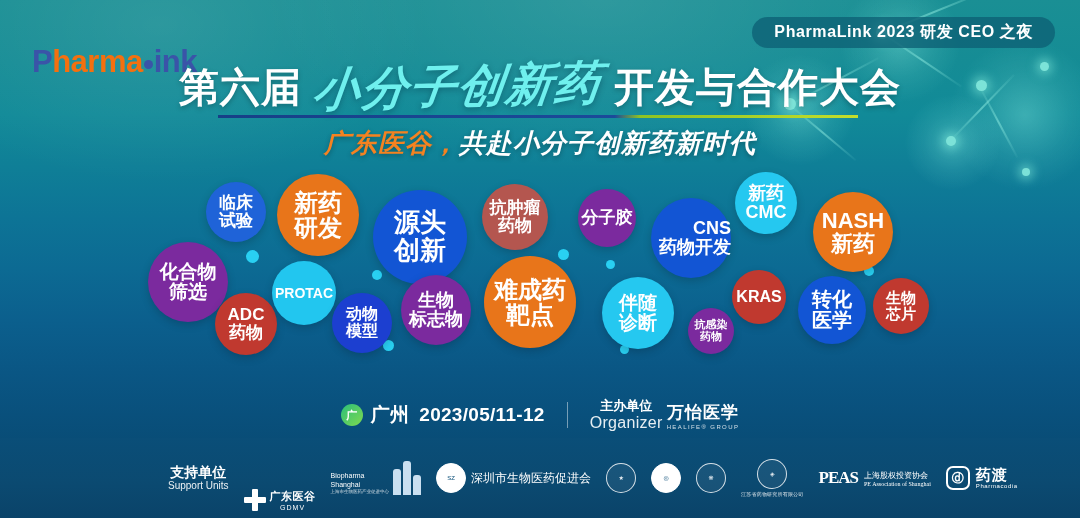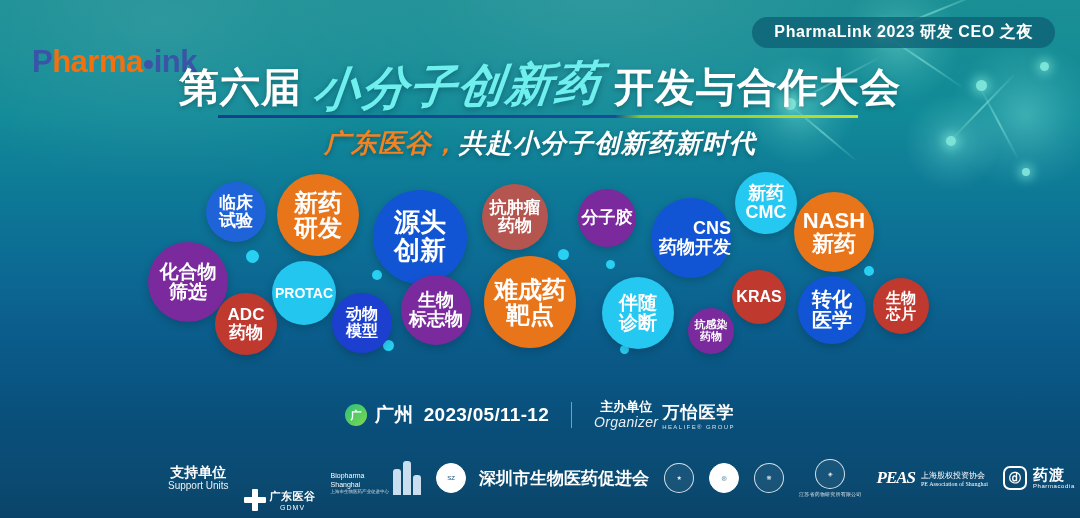--- a/index.html
+++ b/index.html
@@ -93,21 +93,21 @@
   
   .infobar { position:absolute; left:0; right:0; top:392px; height:46px;
              display:flex; align-items:center; justify-content:center; gap:0; }
   .city-badge { width:22px; height:22px; border-radius:50%;
                 background:linear-gradient(135deg,#2bbf7a,#7fd94f); display:flex;
                 align-items:center; justify-content:center; color:#fff;
                 font-size:11px; font-weight:bold; margin-right:8px; }
   .date-txt { color:#fff; font-size:19px; font-weight:bold; letter-spacing:.3px; }
   .vbar { width:1px; height:26px; background:rgba(255,255,255,.45); margin:0 22px; }
   .org-label { color:#fff; font-size:13px; font-weight:bold; line-height:1.2; text-align:center; }
-  .org-label .en { font-size:14px; font-weight:normal; opacity:.9; display:block; letter-spacing:.3px;font-style:italic; }
+  .org-label .en { font-size:16px; font-weight:normal; opacity:.9; display:block; letter-spacing:.3px; }
   .org-logo { margin-left:4px; text-align:center; color:#fff; }
   .org-logo .cn { font-size:17px; font-weight:bold; letter-spacing:1px; }
   .org-logo .en { font-size:6px; letter-spacing:1.4px; opacity:.82; }
 
   
   .support-strip {
     position:absolute; left:0; right:0; bottom:0; height:80px;
     background:linear-gradient(180deg,#0a4e78 0%,#0b4a71 55%,#0a4369 100%);
     display:flex; align-items:center; padding-left:168px; gap:15px;
   }
@@ -126,23 +126,23 @@
   .cross:before,.cross:after { content:""; position:absolute; background:#fff; border-radius:1px; }
   .cross:before { left:0; top:8px; width:22px; height:6px; }
   .cross:after { left:8px; top:0; width:6px; height:22px; }
   .gdmv-txt .cn { font-size:11px; font-weight:bold; color:#fff; letter-spacing:.5px; }
   .gdmv-txt .en { font-size:7px; color:#fff; letter-spacing:1px; text-align:center; }
   .bps { display:flex; align-items:flex-end; gap:4px; }
   .bps-bars { display:flex; align-items:flex-end; gap:2px; }
   .bps-bars i { display:block; width:8px; background:#c9dff0; border-radius:3px 3px 0 0; }
   .bps-txt { font-size:7px; color:#fff; line-height:1.25; }
   .bps-txt .sm { font-size:4.5px; opacity:.8; display:block; }
-  .sup-cn { font-size:17px; color:#fff; font-weight:bold;margin-left:8px; }
+  .sup-cn { font-size:12px; color:#fff; font-weight:normal; }
   .peas { display:flex; align-items:center; gap:6px; }
-  .peas .mark { font-size:17px; font-weight:bold; color:#fff; letter-spacing:-1px; font-family:"Liberation Serif",serif;font-style:italic; }
+  .peas .mark { font-size:17px; font-weight:bold; color:#fff; letter-spacing:-1px; font-family:"Liberation Serif",serif; }
   .peas .tx .cn { font-size:8px; color:#fff; display:block; }
   .peas .tx .en { font-size:6px; color:#fff; display:block; font-family:"Liberation Serif",serif; }
   .pcd { display:flex; align-items:center; gap:6px; }
   .pcd .ring { width:24px; height:24px; border-radius:7px; border:2px solid #fff;
                display:flex; align-items:center; justify-content:center;
                font-size:12px; font-weight:bold; color:#fff; }
   .pcd .tx .cn { font-size:15px; font-weight:bold; color:#fff; letter-spacing:1px; display:block; line-height:1.1; }
   .pcd .tx .en { font-size:6px; color:#fff; letter-spacing:.6px; display:block; }
 </style>
 </head>
@@ -256,21 +256,21 @@
         <span>抗感染</span>
         <span>药物</span>
       </div>
       <div class="bub" style="left: 735px; top: 12px; width: 62px; height: 62px; background: rgb(37, 200, 240); font-size: 18px;">
         <span>新药</span>
         <span>CMC</span>
       </div>
       <div class="bub" style="left: 732px; top: 110px; width: 54px; height: 54px; background: rgb(192, 57, 47); font-size: 16px;">
         <span>KRAS</span>
       </div>
-      <div class="bub" style="left: 794px; top: 32px; width: 80px; height: 80px; background: rgb(232, 117, 26); font-size: 22px;">
+      <div class="bub" style="left: 813px; top: 32px; width: 80px; height: 80px; background: rgb(232, 117, 26); font-size: 22px;">
         <span>NASH</span>
         <span>新药</span>
       </div>
       <div class="bub" style="left: 798px; top: 116px; width: 68px; height: 68px; background: rgb(18, 85, 212); font-size: 20px;">
         <span>转化</span>
         <span>医学</span>
       </div>
       <div class="bub" style="left: 873px; top: 118px; width: 56px; height: 56px; background: rgb(192, 57, 47); font-size: 15px;">
         <span>生物</span>
         <span>芯片</span>

